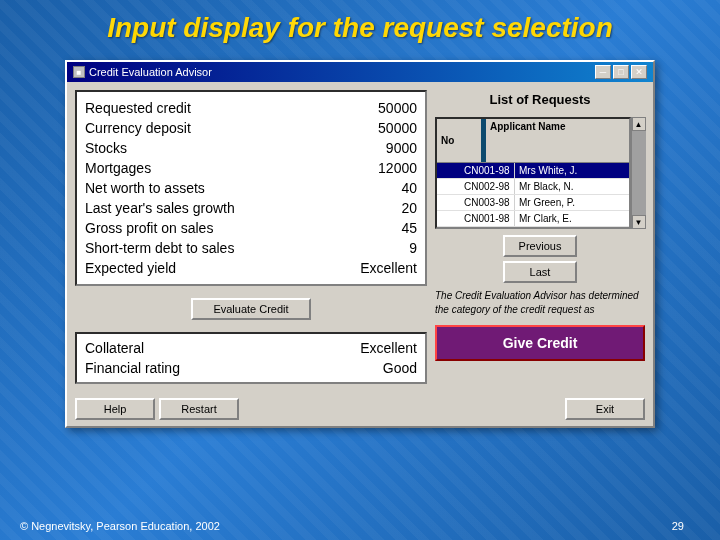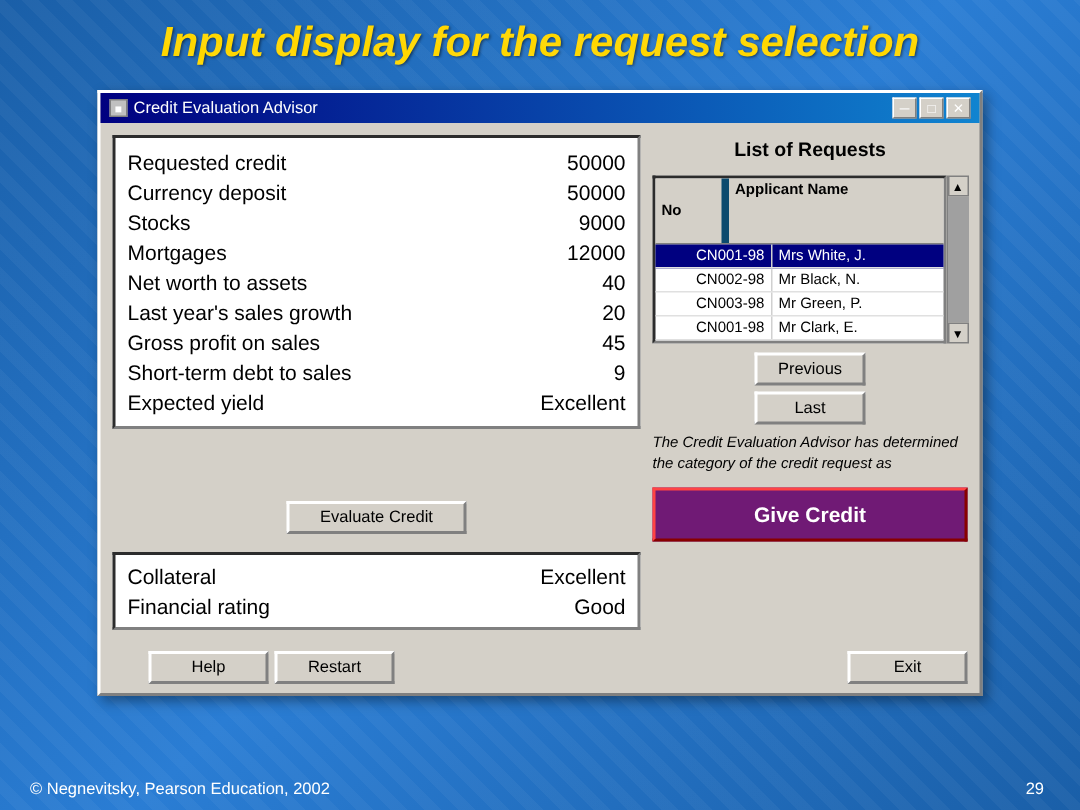--- a/index.html
+++ b/index.html
@@ -135,36 +135,34 @@
       border-color: #ffffff #808080 #808080 #ffffff;
       font-size: 11px;
       padding: 3px 12px;
       cursor: pointer;
       min-width: 80px;
       color: #000;
     }
 
     .evaluate-btn {
       min-width: 120px;
-      margin-top: 36px;
     }
 
     .result-section {
       background: white;
       border: 2px inset #808080;
       padding: 4px 8px;
       margin-top: 4px;
     }
 
     .bottom-bar {
       display: flex;
       justify-content: space-between;
       align-items: center;
       padding: 6px 8px 6px 8px;
-      margin-left: 24px;
     }
 
     .bottom-left {
       display: flex;
       gap: 4px;
     }
 
     
     .right-panel {
       width: 210px;
@@ -296,21 +294,21 @@
       width: 100%;
       cursor: pointer;
       text-align: center;
       margin-top: 2px;
     }
 
     .footer {
       position: absolute;
       bottom: 8px;
       left: 0;
-      right: 4px;
+      right: 16px;
       display: flex;
       justify-content: space-between;
       padding: 0 20px;
       color: white;
       font-size: 11px;
     }
   </style>
 </head>
 <body>
 

